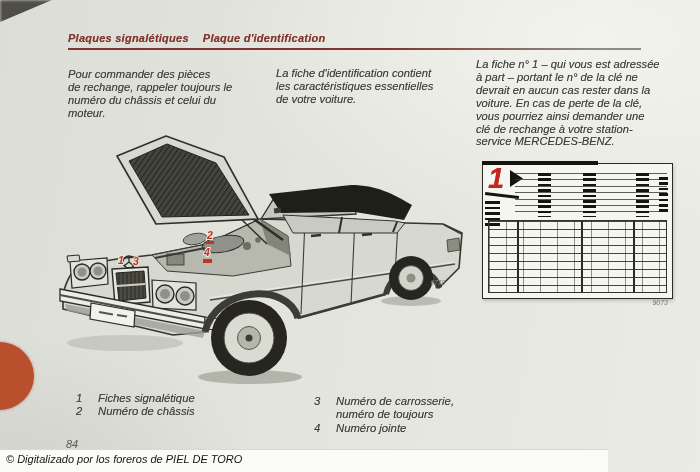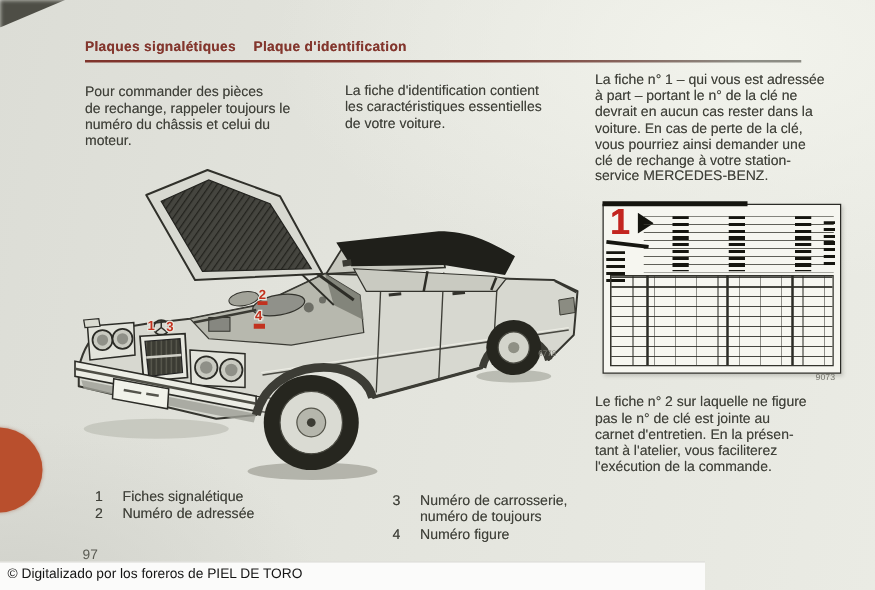--- a/index.html
+++ b/index.html
@@ -3,20 +3,21 @@
 <meta charset="utf-8">
 <style>
   html,body{margin:0;padding:0;}
   body{width:700px;height:472px;overflow:hidden;font-family:"Liberation Sans",sans-serif;}
   .page{
     position:relative;width:700px;height:472px;overflow:hidden;
     background:
       radial-gradient(120% 90% at 85% 8%, #f2f3ec 0%, rgba(242,243,236,0) 45%),
       radial-gradient(90% 70% at 2% 98%, #d2d3cc 0%, rgba(210,211,204,0) 38%),
       linear-gradient(100deg,#dcddd6 0%,#e3e4dd 45%,#eaebe4 100%);
+    font-style: italic;
   }
   .corner-shadow{
     position:absolute;left:0;top:0;width:64px;height:34px;
     background:#35352d;clip-path:polygon(0 0,52px 0,0 22px);
     filter:blur(1.5px);opacity:.85;
   }
   .tab-circle{
     position:absolute;left:-36px;top:342px;width:70px;height:68px;border-radius:50%;
     background:#b94f2d;box-shadow:0 0 3px rgba(150,60,30,.5);
   }
@@ -70,21 +71,21 @@
   .v1{left:34px;} .v2{left:98px;} .v3{left:150px;}
   .fiche-code{position:absolute;left:638px;top:299px;width:30px;font-size:7px;color:#72726a;text-align:right;}
   
   .legend-row{position:absolute;display:flex;font-size:11.3px;color:#3f4039;text-shadow:0 0 .4px rgba(63,64,57,.55);}
   .lnum{width:22px;flex:0 0 22px;}
   .llabel{white-space:pre-line;line-height:13.4px;}
   .lg1{left:76px;top:392px;} .lg2{left:76px;top:405px;}
   .lg3{left:314px;top:395px;} .lg4{left:314px;top:422px;}
   .page-number{position:absolute;left:66px;top:438px;font-size:11px;color:#5a5b53;}
   .watermark-strip{
-    position:absolute;left:0;top:449px;width:564px;height:23px;background:#fbfbfa;
+    position:absolute;left:0;top:449px;width:608px;height:23px;background:#fbfbfa;
     border-top:1px solid #d9d9d3;
   }
   .watermark-strip span{position:absolute;left:6px;top:3px;font-size:11px;color:#141414;}
 </style>
 </head>
 <body>
 
 <div class="page">
 
   <div class="corner-shadow"></div>
@@ -238,43 +239,38 @@
     <div class="bars b2"></div>
     <div class="bars b3"></div>
     <div class="bars b4"></div>
     <div class="fiche-grid"></div>
     <div class="fiche-vline v1"></div>
     <div class="fiche-vline v2"></div>
     <div class="fiche-vline v3"></div>
   </div>
   <div class="fiche-code">9073</div>
 
-  <p class="col note2">Le fiche n° 2 sur laquelle ne figure
-pas le n° de clé est jointe au
-carnet d'entretien. En la présen-
-tant à l'atelier, vous faciliterez
-l'exécution de la commande.</p>
 
   <div class="legend-row lg1">
     <span class="lnum">1</span>
     <span class="llabel">Fiches signalétique</span>
   </div>
   <div class="legend-row lg2">
     <span class="lnum">2</span>
-    <span class="llabel">Numéro de adressée</span>
+    <span class="llabel">Numéro de châssis</span>
   </div>
   <div class="legend-row lg3">
     <span class="lnum">3</span>
     <span class="llabel">Numéro de carrosserie,
 numéro de toujours</span>
   </div>
   <div class="legend-row lg4">
     <span class="lnum">4</span>
-    <span class="llabel">Numéro figure</span>
-  </div>
-
-  <div class="page-number">97</div>
+    <span class="llabel">Numéro jointe</span>
+  </div>
+
+  <div class="page-number">84</div>
 
   <div class="watermark-strip">
     <span>© Digitalizado por los foreros de PIEL DE TORO</span>
   </div>
 
 </div>
 
 </body></html>

